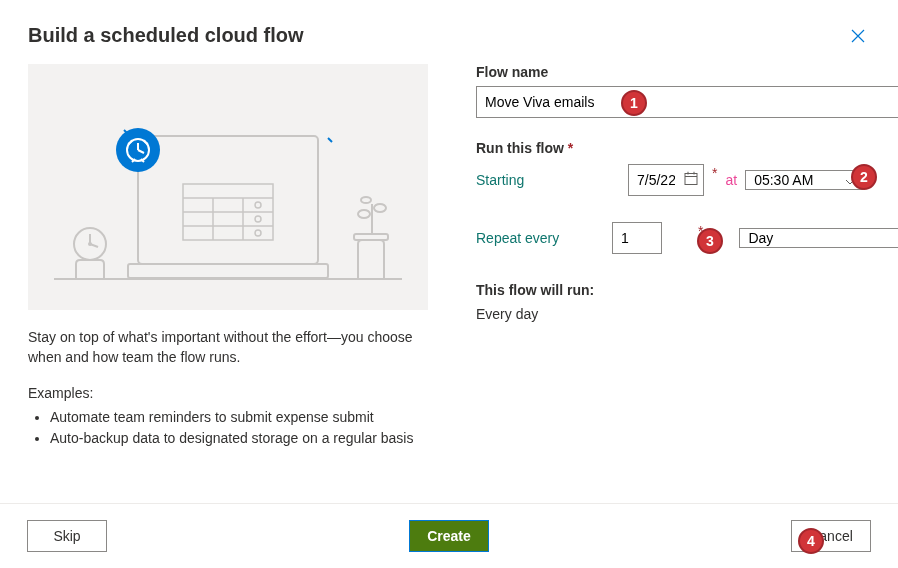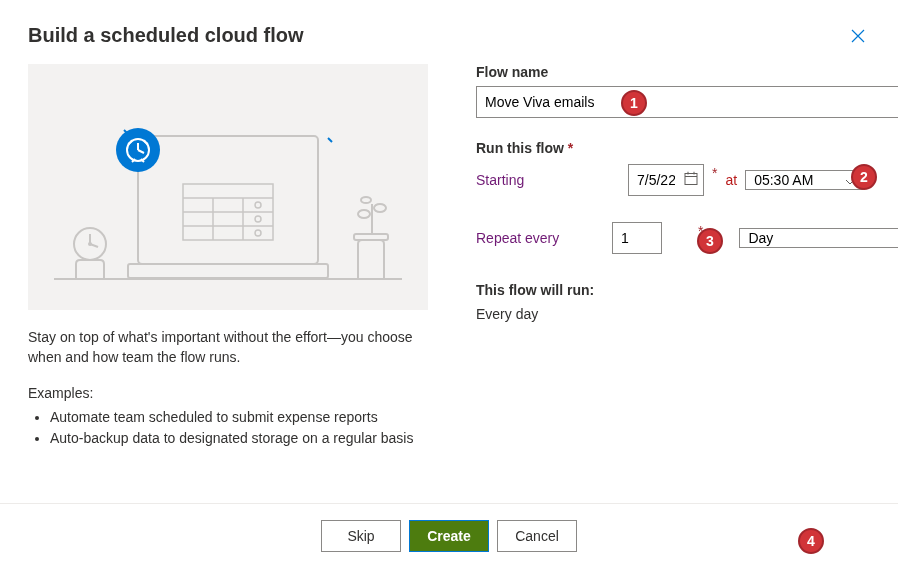--- a/index.html
+++ b/index.html
@@ -91,21 +91,21 @@
     font-family: inherit;
     background:#fff;
   }
   .row {
     display: flex;
     align-items: center;
     gap: 8px;
   }
   .starting-label {
     width: 100px;
-    color:#701a75;
+    color:#0f766e;
   }
   .date-input {
     position: relative;
     width: 120px;
     padding-left: 44px;
   }
   .date-input input {
     width: 100%;
     height: 32px;
     border: 1px solid #8a8886;
@@ -123,21 +123,21 @@
     pointer-events: none;
   }
   .ast {
     color: #a4262c;
     font-size: 14px;
     align-self: flex-start;
     line-height: 14px;
     margin-top:2px;
   }
   .at-label {
-    color:#b91c1c;
+    color:#ec4899;
   }
   .time-select, .unit-select {
     position: relative;
   }
   .time-select select, .unit-select select {
     height: 20px;
     border: 1px solid #8a8886;
     padding: 0 28px 0 8px;
     font-size: 14px;
     font-family: inherit;
@@ -170,23 +170,23 @@
     font-weight:600;
     margin-top: 28px;
   }
   .run-summary-text {
     margin-top: 8px;
     color:#323130;
   }
   .footer {
     border-top: 1px solid #edebe9;
     margin: 0 -28px;
-    padding: 16px 40px;
-    display: flex;
-    justify-content: center;
+    padding: 16px 27px;
+    display: flex;
+    justify-content: space-between;
     gap: 8px;
   }
   .btn {
     height: 32px;
     min-width: 80px;
     padding: 0 16px;
     font-size: 14px;
     font-family: inherit;
     border: 1px solid #8a8886;
     background: #fff;
@@ -271,21 +271,21 @@
 
           <line x1="344" y1="170" x2="344" y2="140" stroke="#c8c6c4" stroke-width="2"></line>
           <ellipse cx="336" cy="150" rx="6" ry="4" fill="none" stroke="#c8c6c4" stroke-width="2"></ellipse>
           <ellipse cx="352" cy="144" rx="6" ry="4" fill="none" stroke="#c8c6c4" stroke-width="2"></ellipse>
           <ellipse cx="338" cy="136" rx="5" ry="3" fill="none" stroke="#c8c6c4" stroke-width="2"></ellipse>
         </svg>
       </div>
       <div class="left-desc">Stay on top of what's important without the effort—you choose when and how team the flow runs.</div>
       <div class="left-examples-title">Examples:</div>
       <ul class="left-examples">
-        <li>Automate team scheduled to submit expense reports</li>
+        <li>Automate team reminders to submit expense submit</li>
         <li>Auto-backup data to designated storage on a regular basis</li>
       </ul>
     </div>
 
     <div class="right-col">
       <label class="field-label">Flow name</label>
       <input class="text-input" type="text" value="Move Viva emails" style="">
 
       <div class="section-spacer"></div>
       <label class="field-label req">Run this flow</label>

